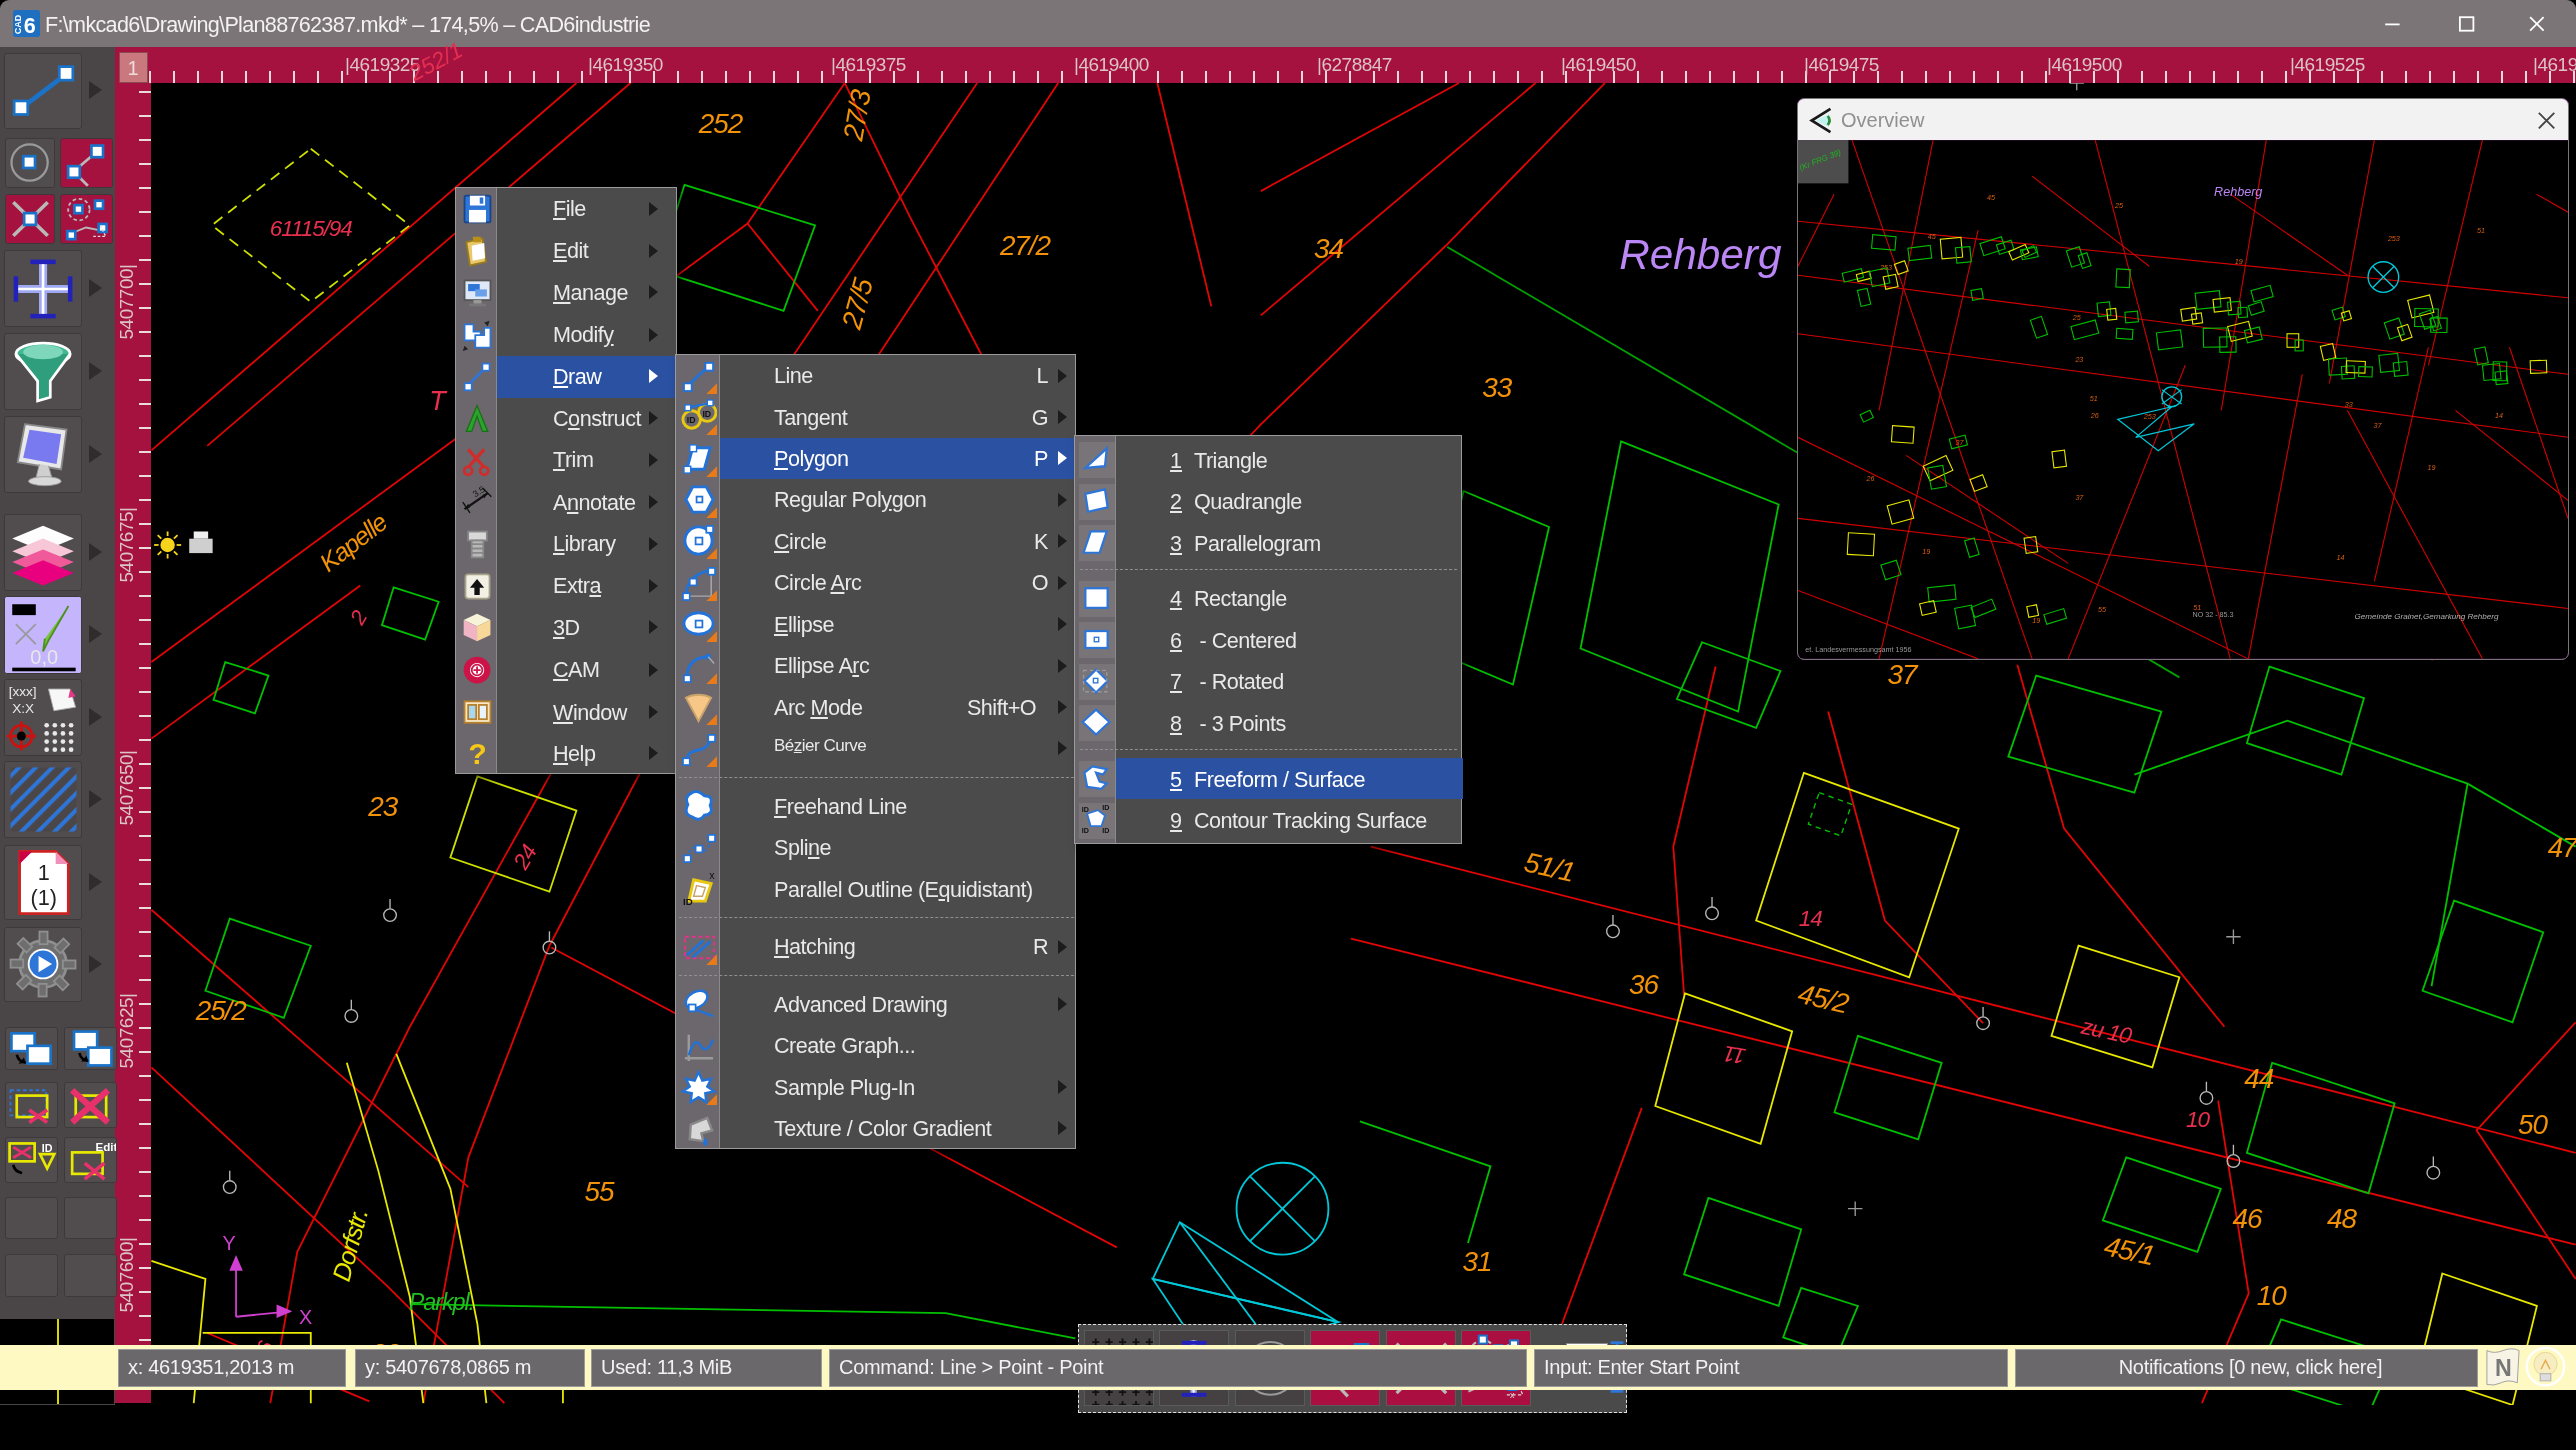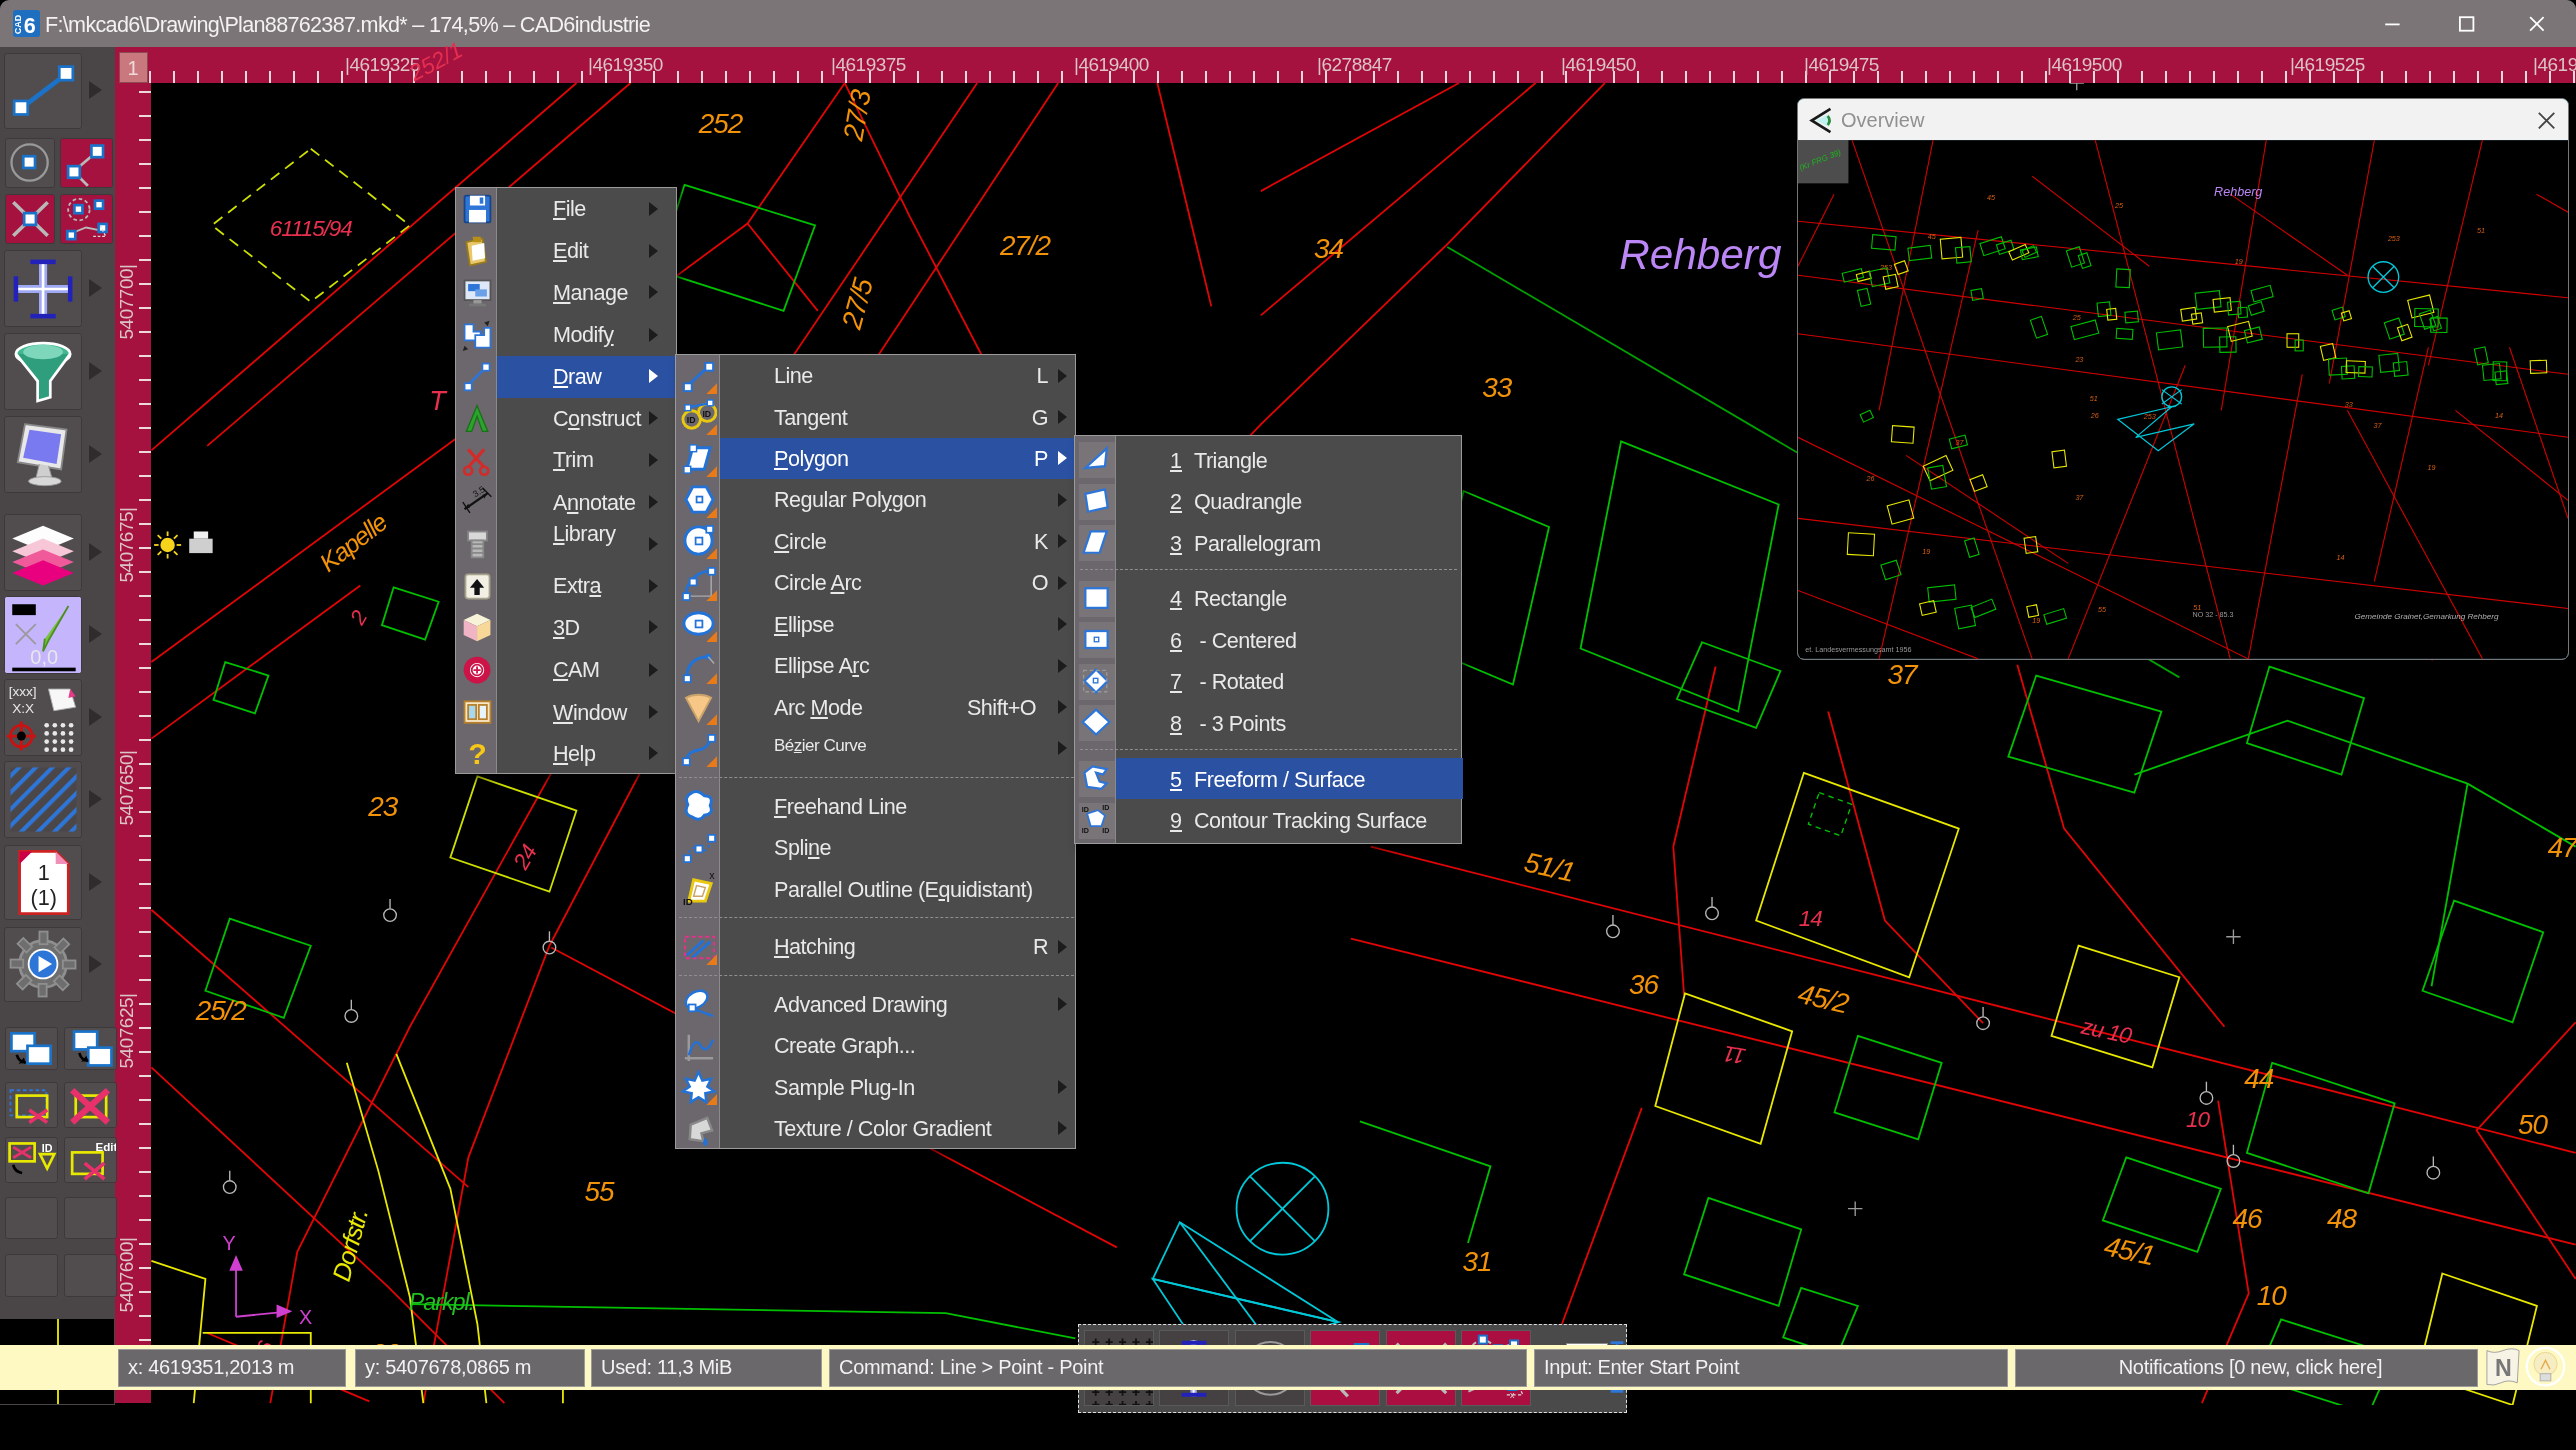--- a/index.html
+++ b/index.html
@@ -365,21 +365,21 @@
       <path d="M22 28 44 46 M44 28 22 46" stroke="#e8306a" stroke-width="4"></path>
     </svg></div>
 <div class="abs" style="left:4.5px;top:1197px;width:53px;height:42px;background:#514d4f;border:0.9px solid #3d393b;border-radius:2.7px"></div>
 <div class="abs" style="left:64px;top:1197px;width:53px;height:42px;background:#514d4f;border:0.9px solid #3d393b;border-radius:2.7px"></div>
 <div class="abs" style="left:4.5px;top:1254px;width:53px;height:43px;background:#514d4f;border:0.9px solid #3d393b;border-radius:2.7px"></div>
 <div class="abs" style="left:64px;top:1254px;width:53px;height:43px;background:#514d4f;border:0.9px solid #3d393b;border-radius:2.7px"></div>
 <div class="abs" style="left:0;top:1319px;width:114px;height:85px;background:#000">
     <div class="abs" style="left:57px;top:0;width:1.8px;height:85px;background:#d8d800"></div>
     <div class="abs" style="left:0;top:51px;width:114px;height:1.8px;background:#d8d800"></div>
   </div>
-<div class="abs" style="left:1797px;top:98px;width:772px;height:562px;background:#7dd3fc;border:0.9px solid #777;border-radius:7.2px;overflow:hidden">
+<div class="abs" style="left:1797px;top:98px;width:772px;height:562px;background:#d946ef;border:0.9px solid #777;border-radius:7.2px;overflow:hidden">
     <div class="abs" style="left:0;top:0;width:100%;height:41px;background:#f2f2f2">
       <svg class="abs" style="left:10.8px;top:8px" width="25" height="27" viewBox="0 0 28 30">
         <path d="M24 2 3 15 24 28" fill="none" stroke="#1a1a1a" stroke-width="3"></path>
         <path d="M22 8 L8 15 L22 22 Q25 15 22 8z" fill="#bff2ee"></path>
         <path d="M21 10 q4 5 0 10" stroke="#2a8a3a" stroke-width="3" fill="none"></path>
       </svg>
       <span class="lbl" style="left:43px;top:10px;font-size:20px;color:#909090">Overview</span>
       <svg class="abs" style="left:739px;top:11.7px" width="20" height="20" viewBox="0 0 22 22">
         <path d="M2 2 19 19 M19 2 2 19" stroke="#444" stroke-width="2"></path>
       </svg>
@@ -647,21 +647,21 @@
     <div class="abs" style="left:193px;top:140px;width:0;height:0;border-left:9px solid #1c1c1c;border-top:7.2px solid transparent;border-bottom:7.2px solid transparent"></div>
     <div class="abs" style="left:41px;top:168px;width:180px;height:42px;background:#2b51a3"></div>
     <span class="lbl" style="left:97px;top:176px;font-size:21.6px;letter-spacing:-0.5px;color:#fff"><u>D</u>raw</span>
     <div class="abs" style="left:193px;top:181px;width:0;height:0;border-left:9px solid #fff;border-top:7.2px solid transparent;border-bottom:7.2px solid transparent"></div>
     <span class="lbl" style="left:97px;top:218px;font-size:21.6px;letter-spacing:-0.5px;color:#e9e9e9">C<u>o</u>nstruct</span>
     <div class="abs" style="left:193px;top:223px;width:0;height:0;border-left:9px solid #1c1c1c;border-top:7.2px solid transparent;border-bottom:7.2px solid transparent"></div>
     <span class="lbl" style="left:97px;top:259px;font-size:21.6px;letter-spacing:-0.5px;color:#e9e9e9"><u>T</u>rim</span>
     <div class="abs" style="left:193px;top:265px;width:0;height:0;border-left:9px solid #1c1c1c;border-top:7.2px solid transparent;border-bottom:7.2px solid transparent"></div>
     <span class="lbl" style="left:97px;top:302px;font-size:21.6px;letter-spacing:-0.5px;color:#e9e9e9">A<u>n</u>notate</span>
     <div class="abs" style="left:193px;top:307px;width:0;height:0;border-left:9px solid #1c1c1c;border-top:7.2px solid transparent;border-bottom:7.2px solid transparent"></div>
-    <span class="lbl" style="left:97px;top:333px;font-size:21.6px;letter-spacing:-0.5px;color:#e9e9e9"><u>L</u>ibrary</span>
+    <span class="lbl" style="left:97px;top:343px;font-size:21.6px;letter-spacing:-0.5px;color:#e9e9e9"><u>L</u>ibrary</span>
     <div class="abs" style="left:193px;top:349px;width:0;height:0;border-left:9px solid #1c1c1c;border-top:7.2px solid transparent;border-bottom:7.2px solid transparent"></div>
     <span class="lbl" style="left:97px;top:385px;font-size:21.6px;letter-spacing:-0.5px;color:#e9e9e9">Extr<u>a</u></span>
     <div class="abs" style="left:193px;top:391px;width:0;height:0;border-left:9px solid #1c1c1c;border-top:7.2px solid transparent;border-bottom:7.2px solid transparent"></div>
     <span class="lbl" style="left:97px;top:427px;font-size:21.6px;letter-spacing:-0.5px;color:#e9e9e9"><u>3</u>D</span>
     <div class="abs" style="left:193px;top:432px;width:0;height:0;border-left:9px solid #1c1c1c;border-top:7.2px solid transparent;border-bottom:7.2px solid transparent"></div>
     <span class="lbl" style="left:97px;top:469px;font-size:21.6px;letter-spacing:-0.5px;color:#e9e9e9"><u>C</u>AM</span>
     <div class="abs" style="left:193px;top:475px;width:0;height:0;border-left:9px solid #1c1c1c;border-top:7.2px solid transparent;border-bottom:7.2px solid transparent"></div>
     <span class="lbl" style="left:97px;top:512px;font-size:21.6px;letter-spacing:-0.5px;color:#e9e9e9"><u>W</u>indow</span>
     <div class="abs" style="left:193px;top:517px;width:0;height:0;border-left:9px solid #1c1c1c;border-top:7.2px solid transparent;border-bottom:7.2px solid transparent"></div>
     <span class="lbl" style="left:97px;top:553px;font-size:21.6px;letter-spacing:-0.5px;color:#e9e9e9"><u>H</u>elp</span>

